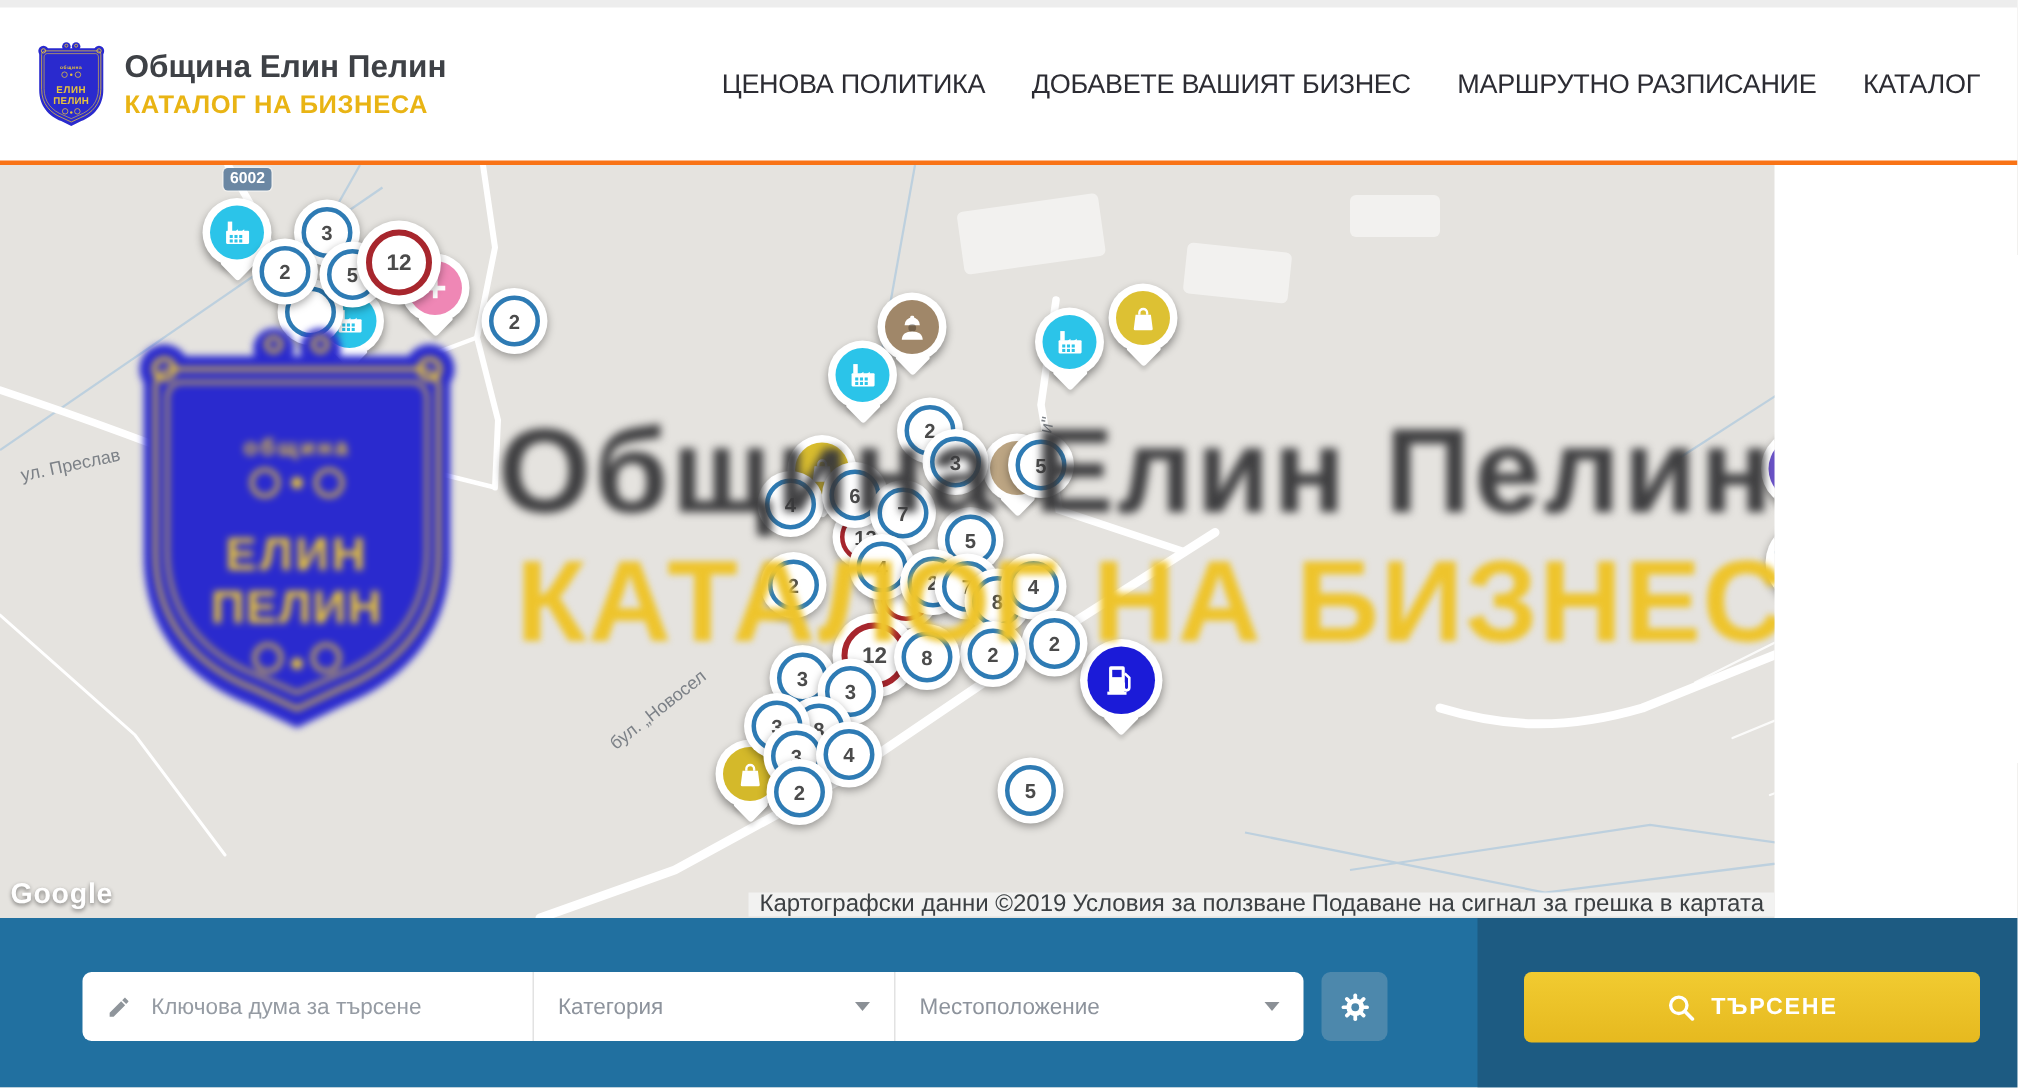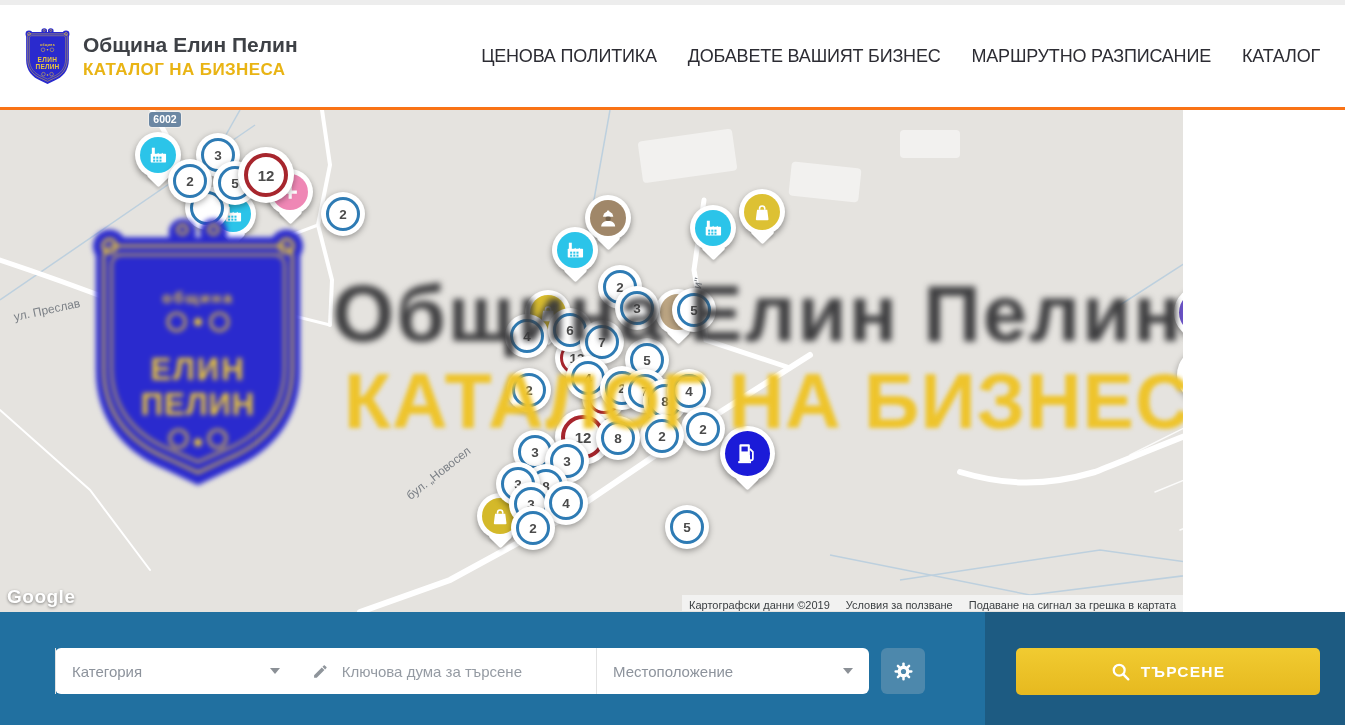--- a/index.html
+++ b/index.html
@@ -35,21 +35,21 @@
   #wm-crest{position:absolute;left:85px;top:103px;width:226px;height:282px;filter:blur(2.6px);z-index:50;pointer-events:none}
   .wm-title{position:absolute;left:332px;top:158px;font-size:80px;font-weight:bold;color:rgba(56,56,58,.96);letter-spacing:2px;filter:blur(3px);white-space:nowrap;z-index:50;pointer-events:none}
   .wm-sub{position:absolute;left:344px;top:247px;font-size:77px;font-weight:bold;color:#eec42c;letter-spacing:1px;filter:blur(2.2px);white-space:nowrap;z-index:50;pointer-events:none}
 
   
   .maptype{position:absolute;left:8px;top:427px;display:flex;gap:1px;z-index:60}
   .maptype .btn{height:38px;background:#fff;display:flex;align-items:center;justify-content:center;font-size:16.5px;box-shadow:0 1px 4px rgba(0,0,0,.3);cursor:pointer;padding:0 18px}
   .btn-map{font-weight:bold;color:#111}
   .btn-sat{color:#5b5b5b}
   .google-logo{position:absolute;left:7px;bottom:4px;color:#fff;font-size:19px;font-weight:bold;letter-spacing:.5px;text-shadow:0 1px 3px rgba(0,0,0,.45);z-index:60}
-  .attribution{position:absolute;right:0;bottom:1px;background:rgba(245,245,245,.8);display:flex;gap:16px;align-items:flex-end;height:16px;padding:0 7px;font-size:11px;color:#3c4043;z-index:60;white-space:nowrap}
+  .attribution{position:absolute;right:0;bottom:1px;background:rgba(245,245,245,.8);display:flex;gap:4px;align-items:center;height:16px;padding:0 7px;font-size:16px;color:#3c4043;z-index:60;white-space:nowrap}
   .attribution span{cursor:pointer}
   .ctl{position:absolute;background:#fff;box-shadow:0 1px 4px rgba(0,0,0,.3);display:flex;align-items:center;justify-content:center;z-index:60;border-radius:2px}
   .lock-btn{left:1303px;top:252px;width:34px;height:31px}
   .pegman-btn{left:1297px;top:327px;width:37px;height:37px;cursor:pointer}
   .zoomctl{position:absolute;left:1297px;top:395px;width:37px;height:86px;background:#fff;box-shadow:0 1px 4px rgba(0,0,0,.3);border-radius:2px;display:flex;flex-direction:column;z-index:60}
   .zoom-btn{flex:1;display:flex;align-items:center;justify-content:center;font-size:24px;color:#666;cursor:pointer;font-weight:bold}
   .zoom-divider{height:1px;background:#e6e6e6;margin:0 7px}
 
   
   #searchbar{position:absolute;top:612px;left:0;width:1345px;height:113px;background:#2170a0}
@@ -464,29 +464,29 @@
     <div class="sb-right">
       <button class="search-btn">
         <svg width="19" height="19" viewBox="0 0 22 22">
             <circle cx="9.5" cy="9.5" r="6.3" fill="none" stroke="#fff" stroke-width="2.6"></circle>
             <line x1="14.3" y1="14.3" x2="20" y2="20" stroke="#fff" stroke-width="2.8" stroke-linecap="round"></line>
           </svg>
         <span>ТЪРСЕНЕ</span>
       </button>
     </div>
     <div class="search-box">
-      <div class="sb-field sb-cat">
-        <span class="sb-select-label">Категория</span>
-        <span class="arrow-down"></span>
-      </div>
       <div class="sb-field sb-kw">
         <svg width="19" height="19" viewBox="0 0 24 24">
             <path fill="#8f959b" d="M3,17.2 V21 h3.8 L17.8,10 14,6.2 Z M20.7,7.1 c0.4,-0.4 0.4,-1 0,-1.4 L18.3,3.3 c-0.4,-0.4 -1,-0.4 -1.4,0 L15,5.2 18.8,9 Z"></path>
           </svg>
         <input type="text" placeholder="Ключова дума за търсене" style="">
+      </div>
+      <div class="sb-field sb-cat">
+        <span class="sb-select-label">Категория</span>
+        <span class="arrow-down"></span>
       </div>
       <div class="sb-field sb-loc">
         <span class="sb-select-label">Местоположение</span>
         <span class="arrow-down"></span>
       </div>
     </div>
     <button class="gear-btn">
       <svg width="23" height="23" viewBox="0 0 24 24">
         <g fill="#fff">
             <rect x="10.7" y="2.5" width="2.6" height="19" rx="1.2"></rect>

